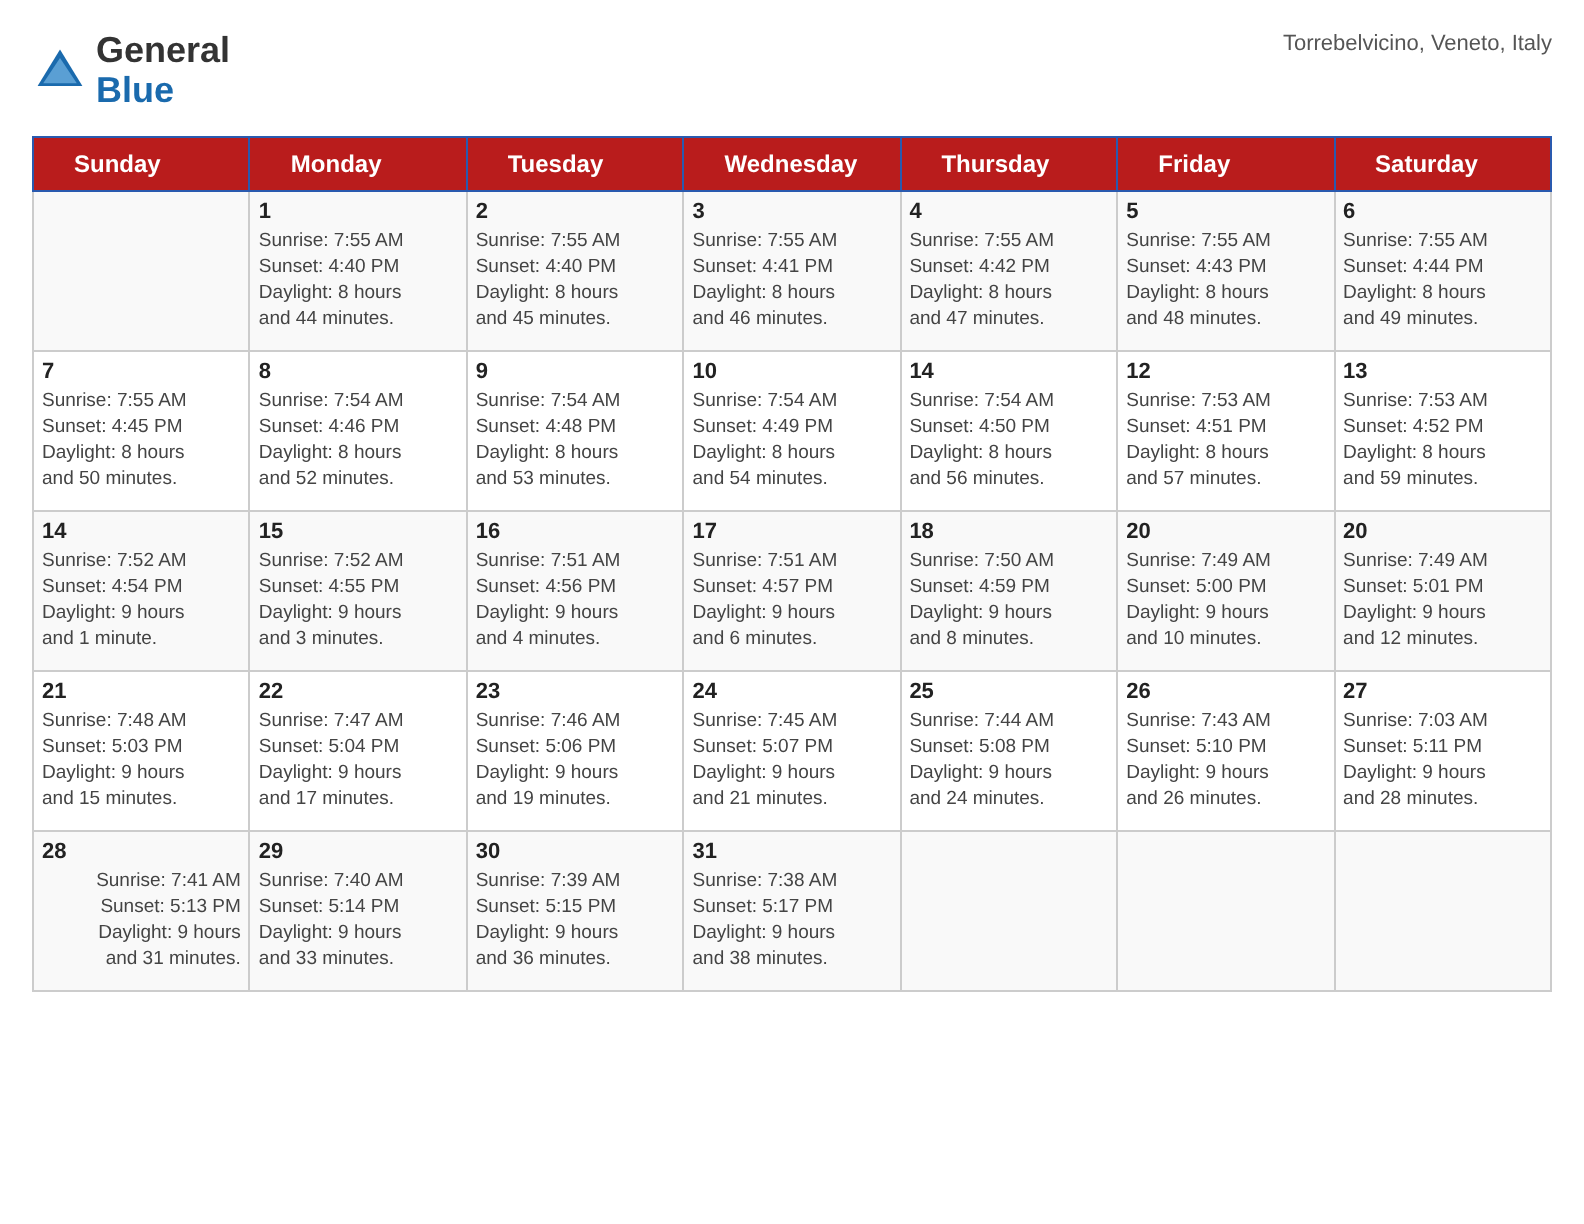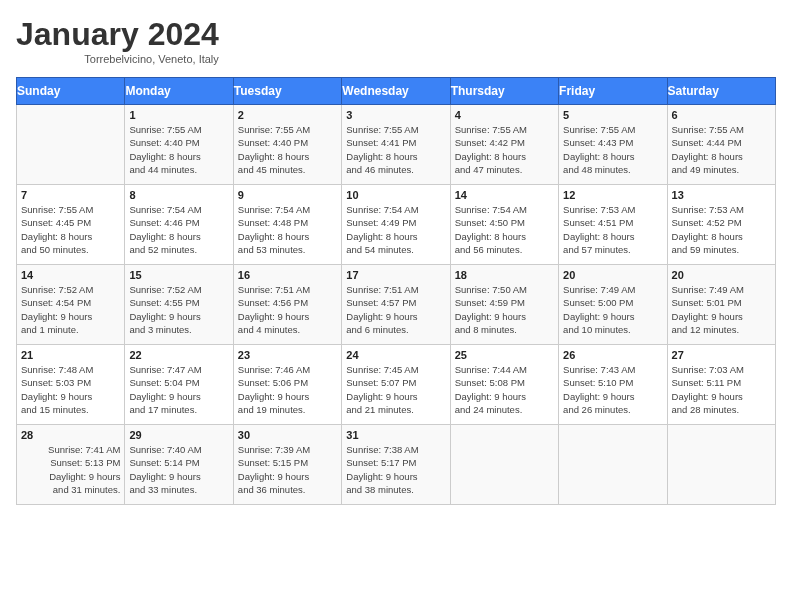--- a/index.html
+++ b/index.html
@@ -43,25 +43,25 @@
     .location {
       font-size: 11px;
       color: #555;
     }
     table {
       width: 100%;
       border-collapse: collapse;
       table-layout: fixed;
     }
     thead tr th {
-      background-color: #3b82f6;
+      background-color: #b91c1c;
       color: #fff;
       font-size: 12px;
       font-weight: bold;
-      padding: 6px 0;
+      padding: 6px 20px;
       text-align: left;
       border: 1px solid #2a5aaf;
     }
     tbody tr td {
       border: 1px solid #ccc;
       vertical-align: top;
       padding: 4px;
       font-size: 9.5px;
       color: #333;
       height: 80px;
@@ -84,22 +84,31 @@
       color: #444;
     }
     .empty-cell {
       background: #fff;
     }
   </style>
 </head>
 <body>
 
 <div class="header">
+  <div class="logo">
+    <svg class="logo-icon" viewBox="0 0 40 40">
+      <polygon points="20,4 36,30 4,30" fill="#1a6aad"></polygon>
+      <polygon points="20,10 32,28 8,28" fill="#5a9fd4"></polygon>
+    </svg>
+    <div class="logo-text">
+      <div><span class="general">General</span></div>
+      <div><span class="blue">Blue</span></div>
+    </div>
+  </div>
   <div class="title-block">
-    <div class="month-title">January 2024</div>
     <div class="location">Torrebelvicino, Veneto, Italy</div>
   </div>
 </div>
 
 <table>
   <thead>
     <tr>
     <th>Sunday</th>
         <th>Monday</th>
         <th>Tuesday</th>

